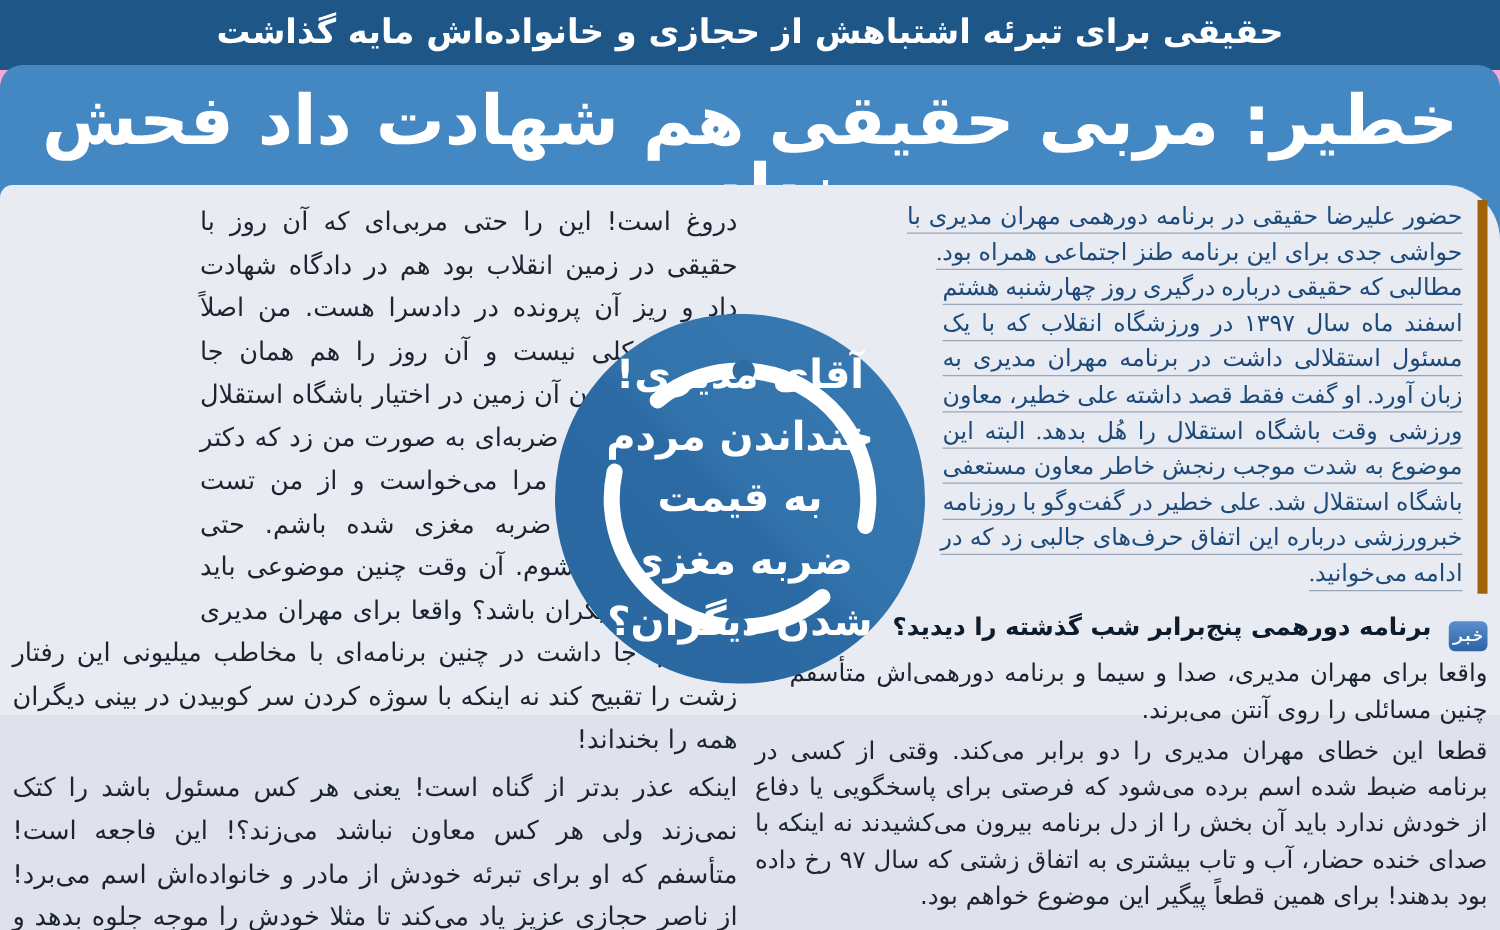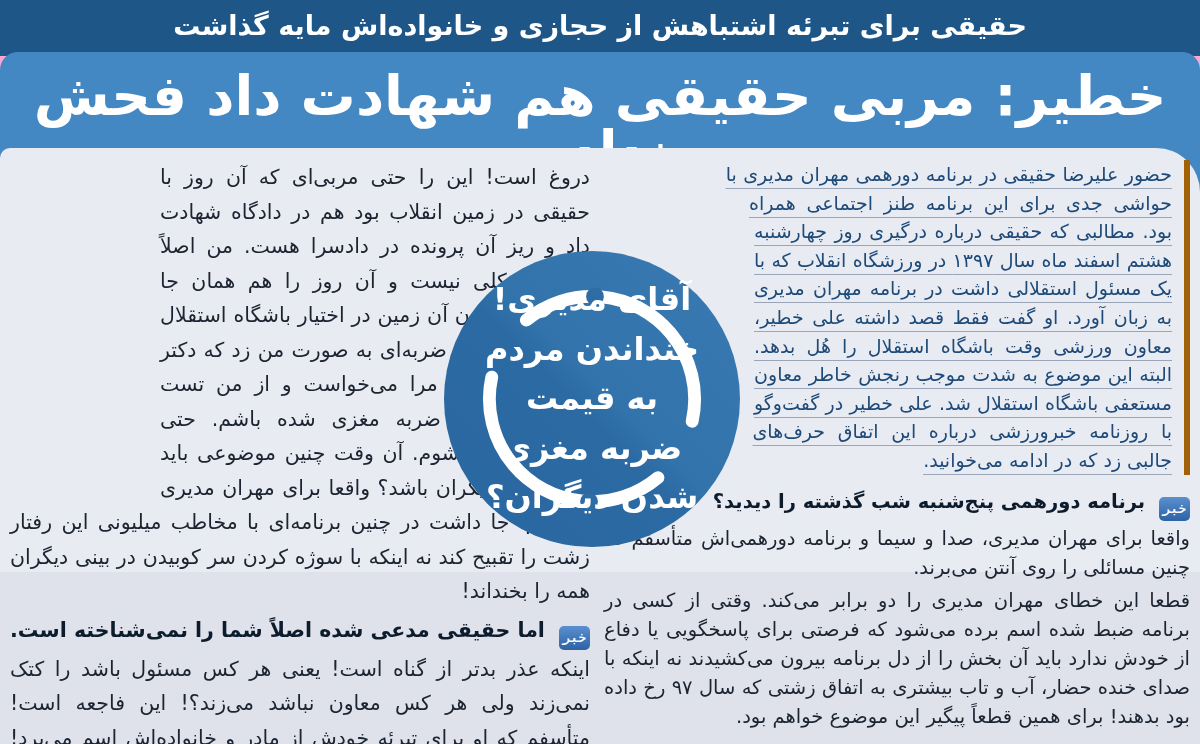--- a/index.html
+++ b/index.html
@@ -39,29 +39,30 @@
     padding:12px 10px 0 10px;box-sizing:border-box;
     z-index:2;
   }
   .cols{display:flex;gap:14px;align-items:flex-start;}
   .col-right{width:586px;flex:0 0 586px;}
   .col-left{flex:1;min-width:0;}
 
   
   .lede{
     margin:0 0 12px 0;
-    border-right:6px solid #a16207;
+    border-right:8px solid #a16207;
     padding-right:12px;
     font-size:19px;line-height:28.6px;
     color:#1d4a78;
     text-align:justify;
     text-decoration:underline;
     text-decoration-color:#9ba5b8;
     text-decoration-thickness:1px;
     text-underline-offset:7px;
+    font-family:Liberation Serif, serif;
   }
 
   .q{margin:7px 0 3px 0;font-weight:bold;color:#0d1c2d;font-size:19.5px;line-height:29px;text-align:justify;}
   .a{margin:0 0 4px 0;color:#1c2431;font-size:19.5px;line-height:29px;text-align:justify;}
   .col-left .q{font-size:20.5px;line-height:34.5px;margin:2px 0;}
   .col-left .a{font-size:20.5px;line-height:34.5px;}
 
   
   .badge{
     display:inline-block;width:31px;height:24px;
@@ -103,36 +104,32 @@
 
   <div class="content">
     <div class="cols">
 
       <div class="col-right">
         <div class="push-r"></div>
         <p class="lede">حضور علیرضا حقیقی در برنامه دورهمی مهران مدیری با حواشی جدی برای این برنامه طنز اجتماعی همراه بود. مطالبی که حقیقی درباره درگیری روز چهارشنبه هشتم اسفند ماه سال ۱۳۹۷ در ورزشگاه انقلاب که با یک مسئول استقلالی داشت در برنامه مهران مدیری به زبان آورد. او گفت فقط قصد داشته علی خطیر، معاون ورزشی وقت باشگاه استقلال را هُل بدهد. البته این موضوع به شدت موجب رنجش خاطر معاون مستعفی باشگاه استقلال شد. علی خطیر در گفت‌وگو با روزنامه خبرورزشی درباره این اتفاق حرف‌های جالبی زد که در ادامه می‌خوانید.</p>
 
         <p class="q">
           <span class="badge">خبر</span>
-          <span>برنامه دورهمی پنج‌شنبه شب گذشته را دیدید؟</span>
+          <span>برنامه دورهمی پنج‌برابر شب گذشته را دیدید؟</span>
         </p>
         <p class="a">واقعا برای مهران مدیری، صدا و سیما و برنامه دورهمی‌اش متأسفم که چنین مسائلی را روی آنتن می‌برند.</p>
 
         <p class="a">قطعا این خطای مهران مدیری را دو برابر می‌کند. وقتی از کسی در برنامه ضبط شده اسم برده می‌شود که فرصتی برای پاسخگویی یا دفاع از خودش ندارد باید آن بخش را از دل برنامه بیرون می‌کشیدند نه اینکه با صدای خنده حضار، آب و تاب بیشتری به اتفاق زشتی که سال ۹۷ رخ داده بود بدهند! برای همین قطعاً پیگیر این موضوع خواهم بود.</p>
 
       </div>
 
       <div class="col-left">
         <div class="push-l"></div>
         <p class="a">دروغ است! این را حتی مربی‌ای که آن روز با حقیقی در زمین انقلاب بود هم در دادگاه شهادت داد و ریز آن پرونده در دادسرا هست. من اصلاً گفتم مشکلی نیست و آن روز را هم همان جا تمرین کنند چون آن زمین در اختیار باشگاه استقلال بود ولی او چنان ضربه‌ای به صورت من زد که دکتر معالجم تا مدتی مرا می‌خواست و از من تست می‌گرفت مبادا ضربه مغزی شده باشم. حتی ممکن بود فلج شوم. آن وقت چنین موضوعی باید مورد خنده دیگران باشد؟ واقعا برای مهران مدیری متأسفم. جا داشت در چنین برنامه‌ای با مخاطب میلیونی این رفتار زشت را تقبیح کند نه اینکه با سوژه کردن سر کوبیدن در بینی دیگران همه را بخنداند!</p>
 
-        <p class="q">
-          <span class="badge">خبر</span>
-          <span>اما حقیقی مدعی شده اصلاً شما را نمی‌شناخته است.</span>
-        </p>
         <p class="a">اینکه عذر بدتر از گناه است! یعنی هر کس مسئول باشد را کتک نمی‌زند ولی هر کس معاون نباشد می‌زند؟! این فاجعه است! متأسفم که او برای تبرئه خودش از مادر و خانواده‌اش اسم می‌برد! از ناصر حجازی عزیز یاد می‌کند تا مثلا خودش را موجه جلوه بدهد و نزد استقلالی‌ها شیرین شود در حالی که دادگاه به درستی درباره او قضاوت کرد. جا داشت مهران مدیری این سؤال را مطرح می‌کرد که اگر او می‌شناختی نمی‌زدی؟!</p>
       </div>
 
     </div>
 
     <div class="quote-circle">
       <svg viewBox="0 0 300 300" width="296" height="296">
         <defs>
           <linearGradient id="discGrad" x1="0" y1="1" x2="1" y2="0">
             <stop offset="0" stop-color="#2a67a0"></stop>

